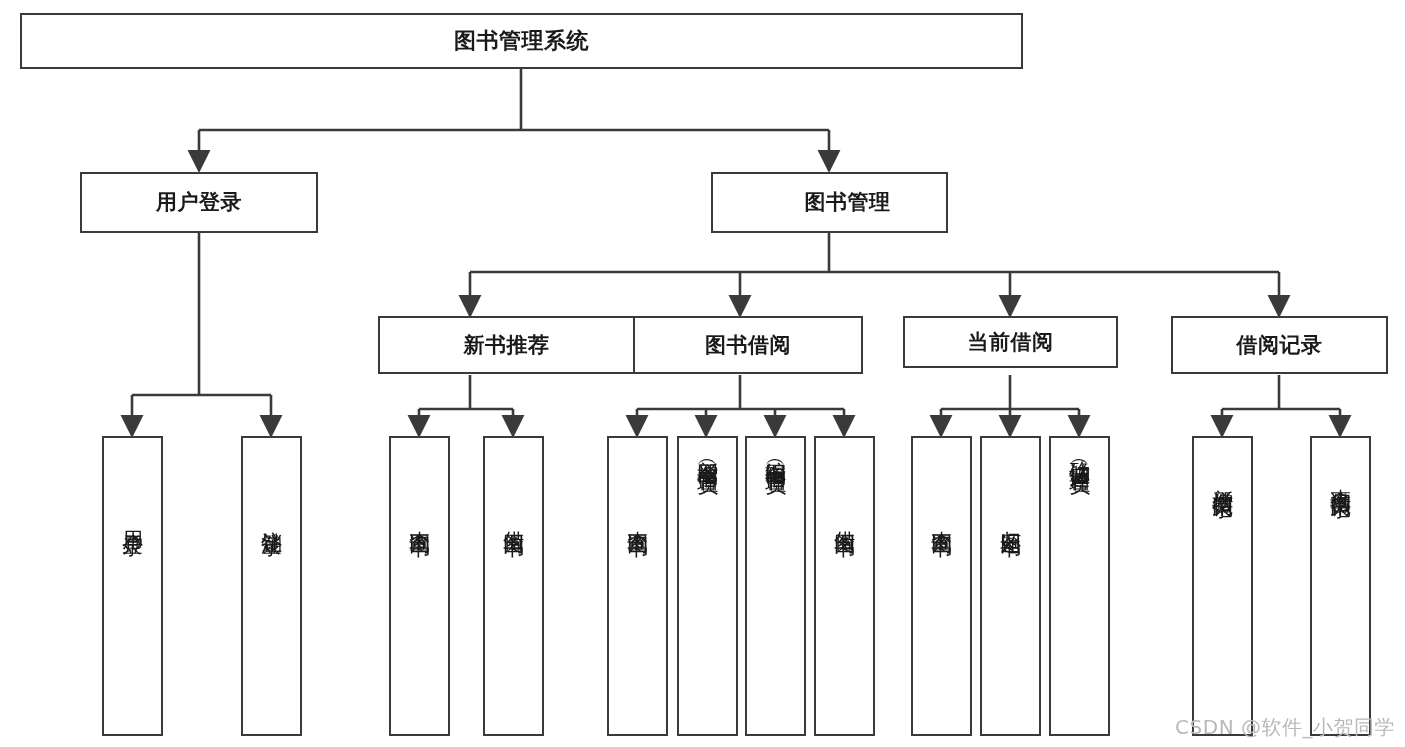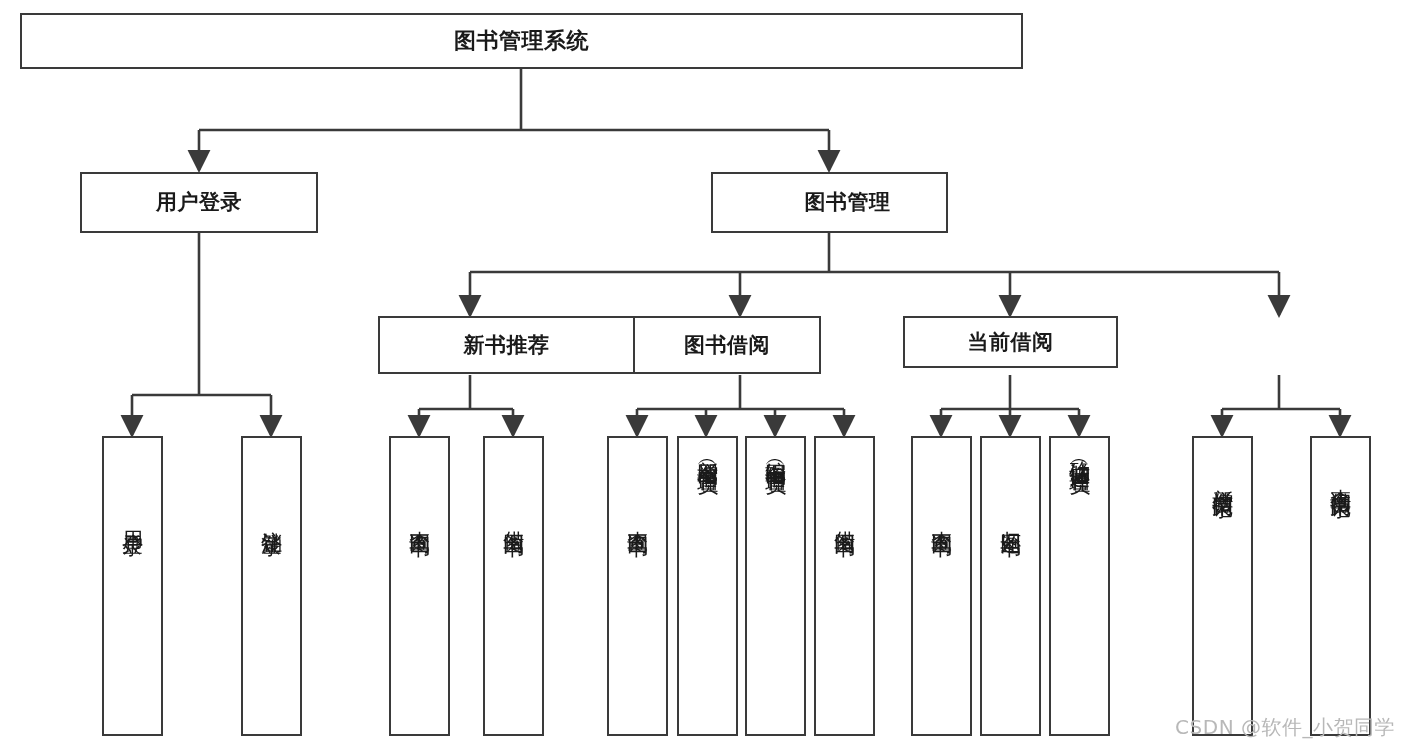--- a/index.html
+++ b/index.html
@@ -140,26 +140,29 @@
   <div class="node horiz" style="left:80px; top:172px; width:238px; height:61px;">
     <span class="label">用户登录</span>
   </div>
   <div class="node horiz" style="left:711px; top:172px; width:237px; height:61px;padding-left:36px;">
     <span class="label">图书管理</span>
   </div>
 
   <div class="node horiz" style="left:362px; top:316px; width:257px; height:58px;margin-left:16px;">
     <span class="label">新书推荐</span>
   </div>
-  <div class="node horiz" style="left:633px; top:316px; width:188px; height:58px;">
+  <div class="node horiz" style="left:633px; top:316px; width:230px; height:58px;">
     <span class="label">图书借阅</span>
   </div>
   <div class="node horiz" style="left:903px; top:316px; width:215px; height:52px;">
     <span class="label">当前借阅</span>
   </div>
+  <div class="node horiz" style="left:1171px; top:316px; width:217px; height:58px;">
+    <span class="label">借阅记录</span>
+  </div>
 
   <div class="node vert" style="left:102px; top:436px; width:61px; height:300px; padding-top:76px;">
     <span class="label">用户登录</span>
   </div>
   <div class="node vert" style="left:241px; top:436px; width:61px; height:300px; padding-top:76px;">
     <span class="label">注销登录</span>
   </div>
 
   <div class="node vert" style="left:389px; top:436px; width:61px; height:300px; padding-top:76px;">
     <span class="label">查询图书</span>

